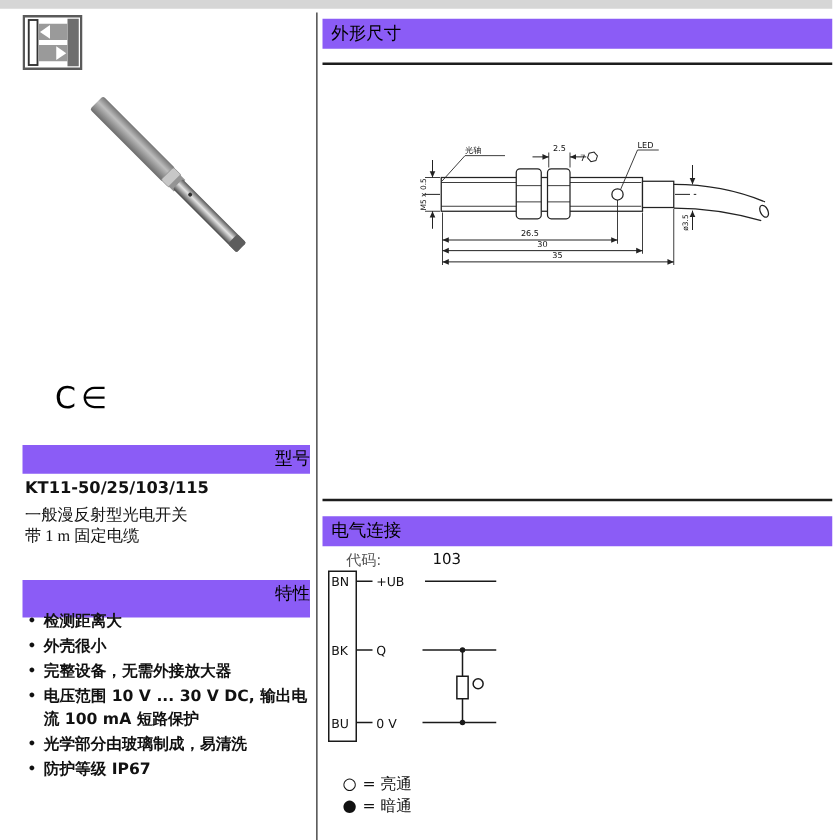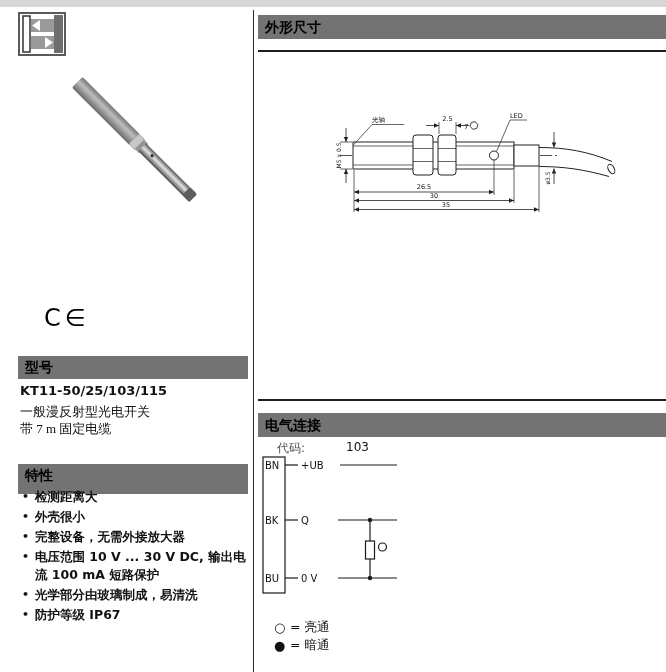--- a/index.html
+++ b/index.html
@@ -6,24 +6,24 @@
   body{
     width:666px;height:672px;position:relative;background:#ffffff;
     font-family:"DejaVu Sans","Liberation Sans",sans-serif;color:#111;
     overflow:hidden;
   }
   .abs{position:absolute;}
   .topstrip{left:0;top:0;width:666px;height:7px;background:#d6d6d6;}
   .vdivider{left:253px;top:10px;width:1px;height:662px;background:#2a2a2a;}
   .hline{height:2px;background:#1d1d1d;}
   .secbar{
-    background:#737373;color:#000;font-weight:bold;font-size:14px;
+    background:#8b5cf6;color:#000;font-weight:normal;font-size:14px;
     line-height:23px;padding-left:7px;box-sizing:border-box;
   }
-  .left-bar{left:18px;width:230px;height:23px;}
+  .left-bar{left:18px;width:230px;height:23px;text-align:right;}
   .right-bar{left:258px;width:408px;height:24px;line-height:24px;}
   .ce{left:44px;top:304px;font-size:24px;letter-spacing:4px;color:#000;}
   .model-no{left:20px;top:383px;font-size:13px;font-weight:bold;}
   .model-desc{left:20px;top:403px;font-size:13px;line-height:17px;font-family:Liberation Serif, serif;}
   .features{left:20px;top:488px;width:228px;font-size:12.5px;line-height:18px;}
   .features ul{margin:0;padding:0;list-style:none;font-weight:bold;}
   .features li{position:relative;padding-left:15px;margin-bottom:2px;}
   .features li::before{content:"•";position:absolute;left:2px;top:0;font-size:11px;}
   .coderow{font-size:12px;}
   .code-label{left:277px;top:440px;color:#555;}
@@ -71,21 +71,21 @@
     <circle cx="101" cy="-1" r="1.6" fill="#2f2f2f"></circle>
   </g>
 </svg>
 
 <div class="abs ce">C∈</div>
 
 <div class="abs secbar left-bar" style="top:356px;">型号</div>
 <div class="abs model-no">KT11-50/25/103/115</div>
 <div class="abs model-desc">
   <div>一般漫反射型光电开关</div>
-  <div>带 7 m 固定电缆</div>
+  <div>带 1 m 固定电缆</div>
 </div>
 
 <div class="abs secbar left-bar" style="top:464px;height:30px;line-height:22px;">特性</div>
 <div class="abs features">
   <ul>
     <li>检测距离大</li>
     <li>外壳很小</li>
     <li>完整设备，无需外接放大器</li>
     <li>电压范围 10 V ... 30 V DC, 输出电流 100 mA 短路保护</li>
     <li>光学部分由玻璃制成，易清洗</li>

